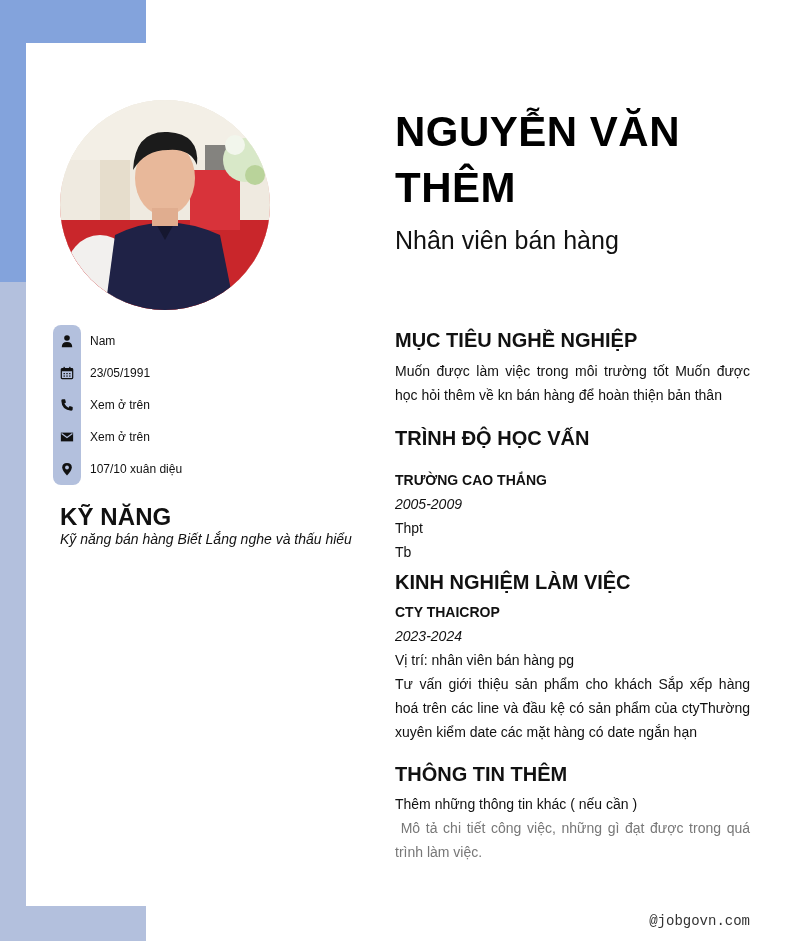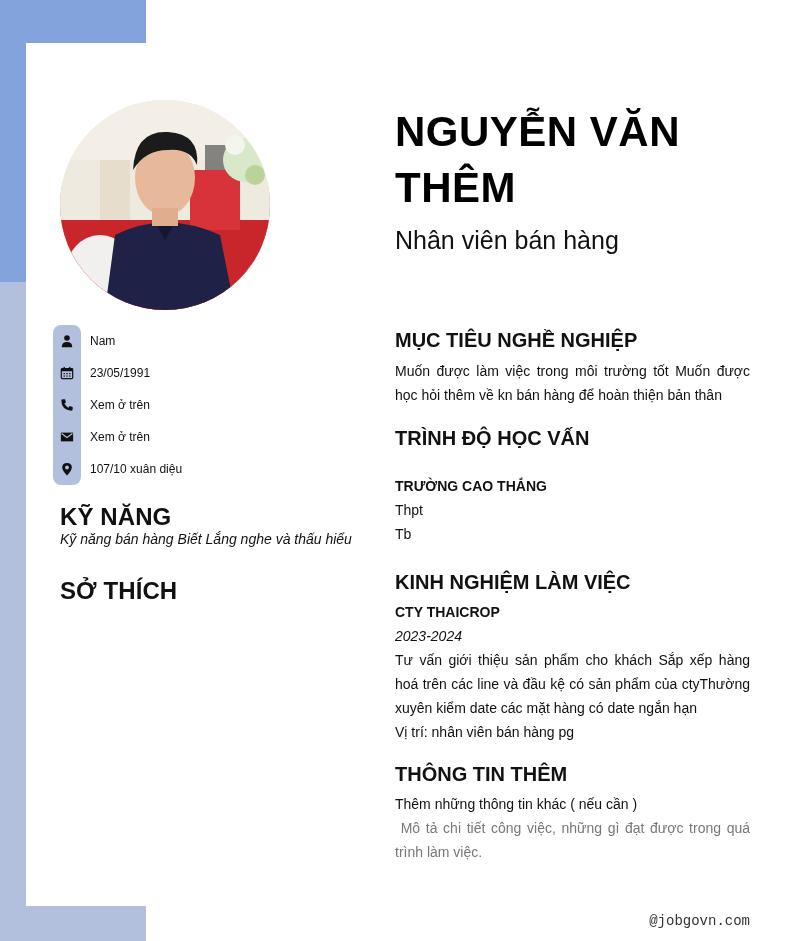--- a/index.html
+++ b/index.html
@@ -123,44 +123,44 @@
     <span class="contact-text">107/10 xuân diệu</span>
   </div>
 </div>
 
 <div class="left-section" style="top: 503px;">
   <div class="sec-title-left">KỸ NĂNG</div>
   <div class="left-body">Kỹ năng bán hàng Biết Lắng nghe và thấu hiểu</div>
 </div>
 
 <div class="left-section" style="top: 577px;">
-  <div class="sec-title-left">SỞ THÍCH</div>
 </div>
 
 <div class="name">NGUYỄN VĂN THÊM</div>
 <div class="job-title">Nhân viên bán hàng</div>
 
 <div class="right-col" style="top: 327px;">
   <div class="sec-title">MỤC TIÊU NGHỀ NGHIỆP</div>
   <div class="body-text" style="margin-top: 6px;">Muốn được làm việc trong môi trường tốt Muốn được học hỏi thêm về kn bán hàng để hoàn thiện bản thân</div>
 </div>
 
 <div class="right-col" style="top: 425px;">
   <div class="sec-title">TRÌNH ĐỘ HỌC VẤN</div>
-  <div class="sub-bold" style="margin-top: 23px;">TRƯỜNG CAO THẮNG</div>
+  <div class="sub-bold" style="margin-top: 17px;">TRƯỜNG CAO THẮNG</div>
+  <div class="italic">2005-2009</div>
   <div class="body-text">Thpt</div>
   <div class="body-text">Tb</div>
 </div>
 
 <div class="right-col" style="top: 569px;">
   <div class="sec-title">KINH NGHIỆM LÀM VIỆC</div>
   <div class="sub-bold" style="margin-top: 5px;">CTY THAICROP</div>
   <div class="italic">2023-2024</div>
+  <div class="body-text">Vị trí: nhân viên bán hàng pg</div>
   <div class="body-text">Tư vấn giới thiệu sản phẩm cho khách Sắp xếp hàng hoá trên các line và đầu kệ có sản phẩm của ctyThường xuyên kiểm date các mặt hàng có date ngắn hạn</div>
-  <div class="body-text">Vị trí: nhân viên bán hàng pg</div>
 </div>
 
 <div class="right-col" style="top: 761px;">
   <div class="sec-title">THÔNG TIN THÊM</div>
   <div class="body-text" style="margin-top: 5px;">Thêm những thông tin khác ( nếu cần )</div>
   <div class="body-text muted" style="white-space: pre-wrap;"> Mô tả chi tiết công việc, những gì đạt được trong quá trình làm việc.</div>
 </div>
 
 <div class="watermark">@jobgovn.com</div>
 

